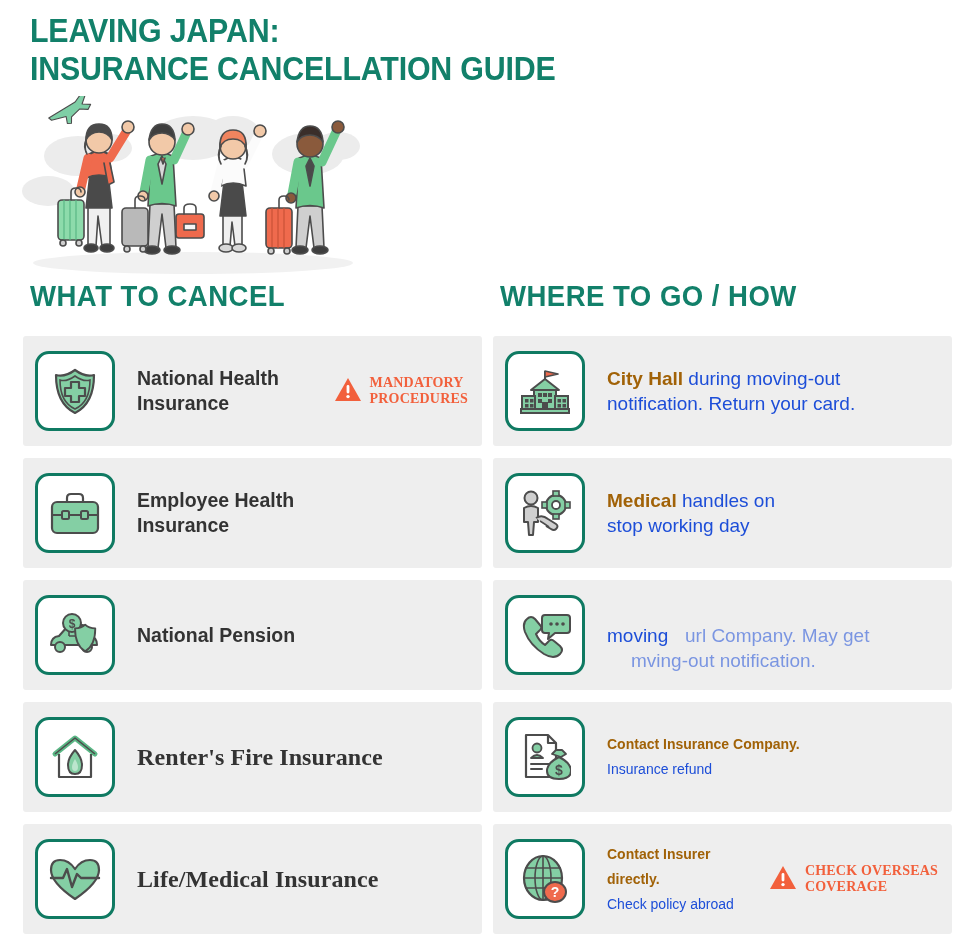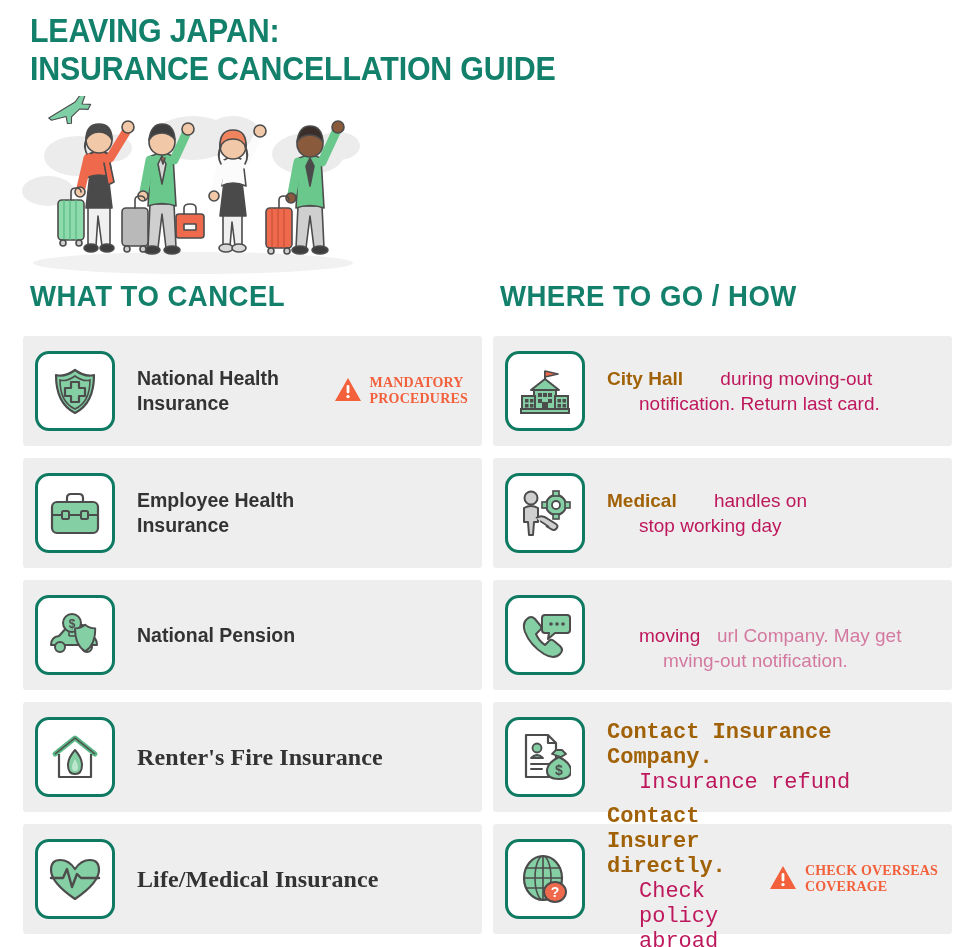--- a/index.html
+++ b/index.html
@@ -71,29 +71,29 @@
   .tile svg{display:block;}
 
   .celltext{
     flex:1 1 auto;
     padding-left:22px;padding-right:8px;
     color:#3b3b3b;
     font-size:19px;
     line-height:25px;
   }
   .celltext .b{font-weight:bold;color:#a16207;}
-  .celltext .reg{font-weight:normal;color:#be185d;padding-left:32px;}
+  .celltext .reg{font-weight:normal;color:#1d4ed8;}
   .titletext{font-weight:bold;font-size:19.5px;line-height:25px;color:#333333;}
   .titletext.narrow{
     font-family:Liberation Serif, serif;
     font-size:24px;letter-spacing:0.1px;
   }
   .narrowtxt{
-    font-family:Liberation Mono, monospace;
-    font-size:22px;
+    font-family:Liberation Sans, sans-serif;
+    font-size:14px;
   }
 
   
   .ghostwrap{position:relative;}
   .ghost{
     position:absolute;left:0;top:0;
     color:#9aa0a3;opacity:.55;
     white-space:nowrap;pointer-events:none;
   }
   .ghost.l1{left:100px;top:0px;}
@@ -284,21 +284,21 @@
                 <rect x="44.5" y="34" width="3.5" height="3.5"></rect>
               <rect x="39.5" y="39" width="3.5" height="3.5"></rect>
                 <rect x="44.5" y="39" width="3.5" height="3.5"></rect>
             </g>
           </svg>
         </div>
         <div class="celltext">
           <div>
             <span class="b">City Hall</span><span class="reg"> during moving-out</span>
           </div>
-          <div class="reg">notification. Return last card.</div>
+          <div class="reg">notification. Return your card.</div>
         </div>
       </div>
     </div>
 
     <div class="rowpair">
       <div class="cell left">
         <div class="tile">
           <svg width="54" height="48" viewBox="0 0 54 48">
             <path d="M19 13 L19 9 q0 -4 4 -4 h8 q4 0 4 4 l0 4" fill="none" stroke="#4c4c4c" stroke-width="2.2" stroke-linejoin="round"></path>
             <rect x="4" y="13" width="46" height="31" rx="5" fill="#84cfa4" stroke="#4c4c4c" stroke-width="2.2"></rect>

